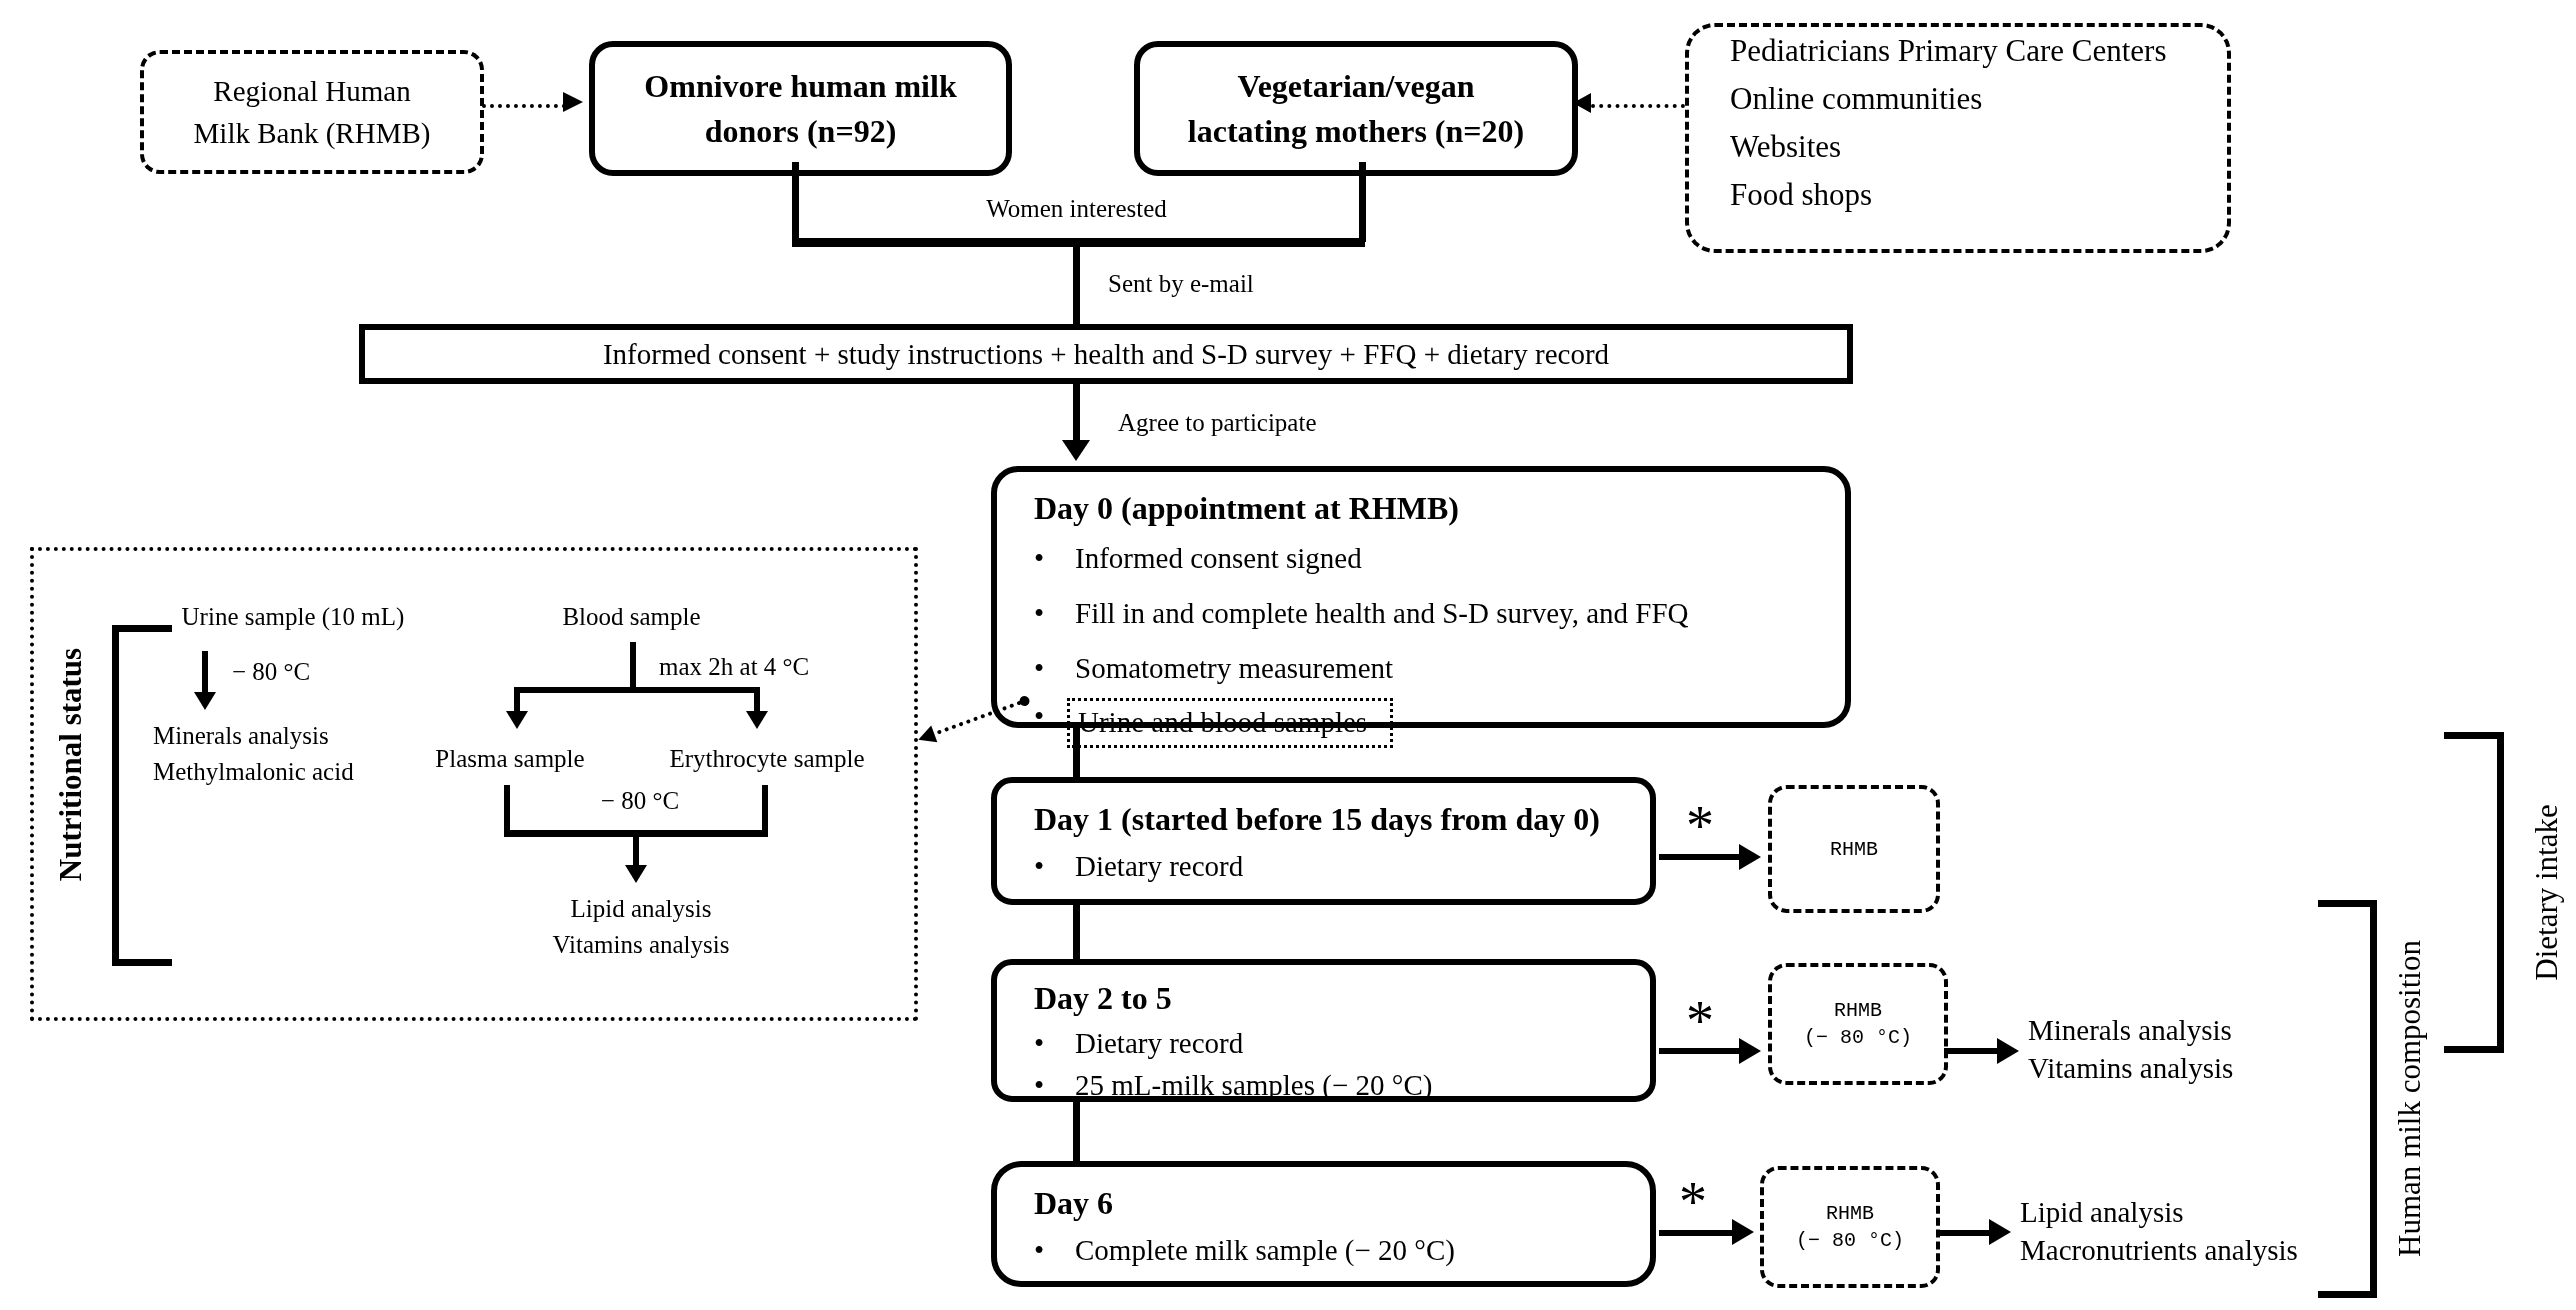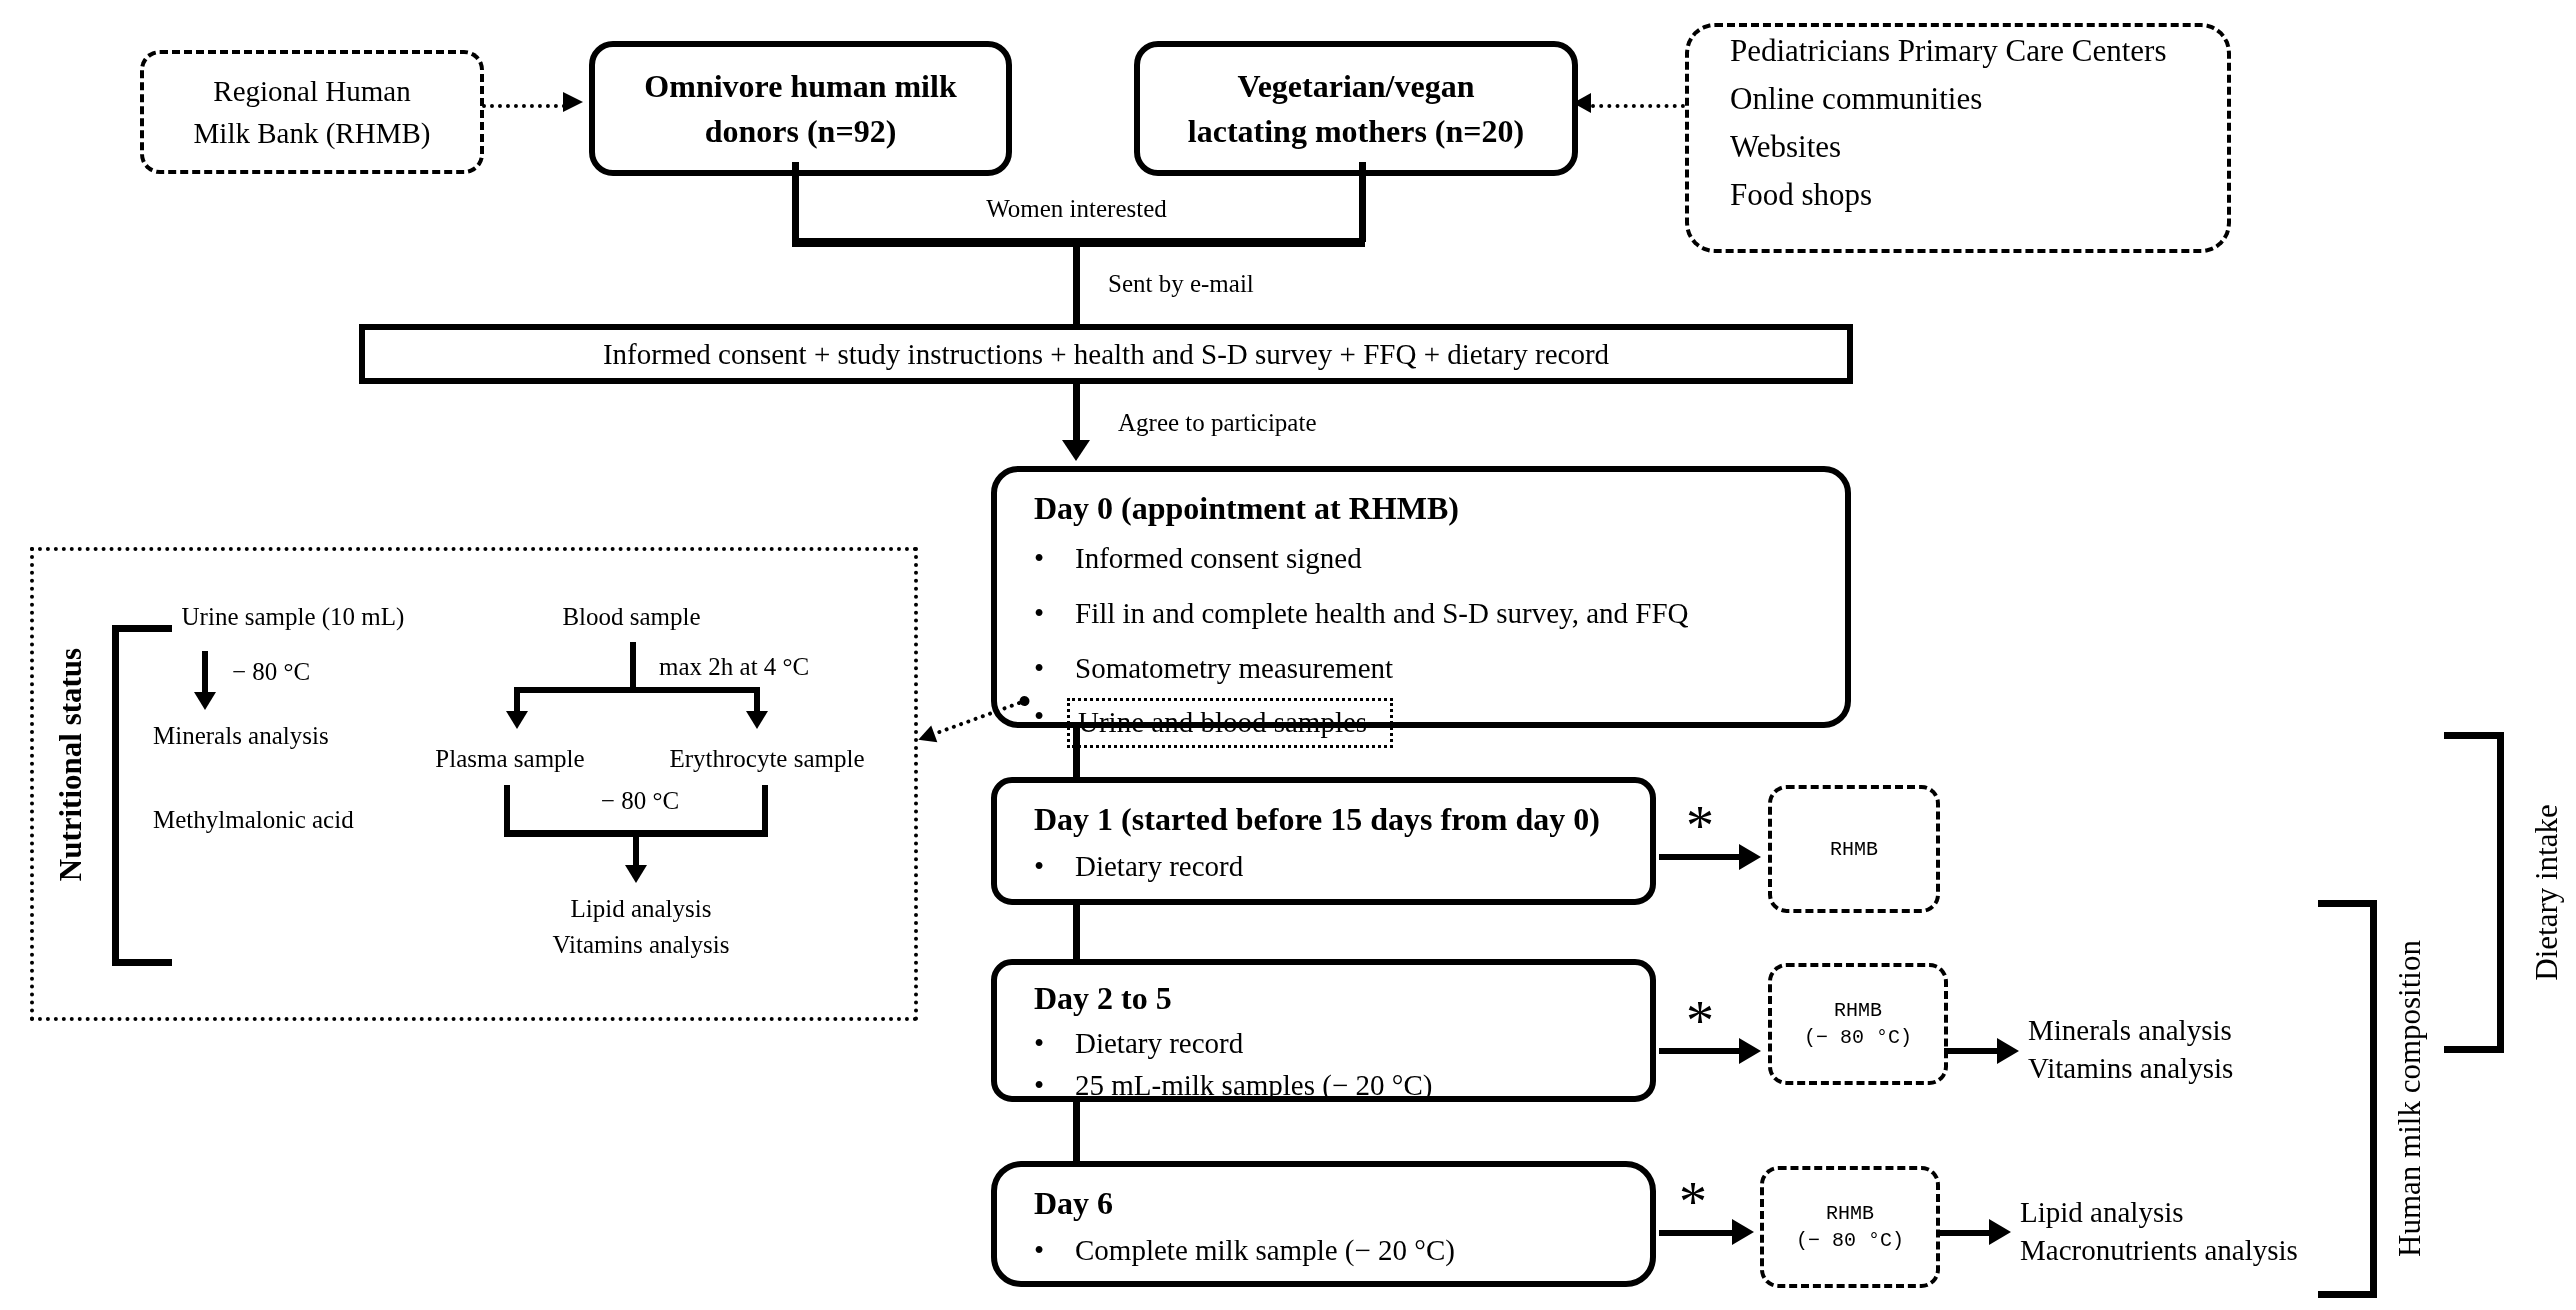--- a/index.html
+++ b/index.html
@@ -114,21 +114,21 @@
 
   <div class="line" style="left:112px;top:625px;width:6.7px;height:341px;"></div>
   <div class="line" style="left:112px;top:625px;width:60px;height:6.7px;"></div>
   <div class="line" style="left:112px;top:959px;width:60px;height:6.7px;"></div>
 
   <div class="lbl ctr" style="left:150px;top:602px;width:286px;">Urine sample (10 mL)</div>
   <div class="line" style="left:202px;top:651px;width:6px;height:44px;"></div>
   <div class="ah-down-sm" style="left:194px;top:692px;"></div>
   <div class="lbl" style="left:232px;top:657px;">− 80 °C</div>
   <div class="lbl" style="left:153px;top:721px;">Minerals analysis</div>
-  <div class="lbl" style="left:153px;top:757px;margin-top:48px;">Methylmalonic acid</div>
+  <div class="lbl" style="left:153px;top:757px;">Methylmalonic acid</div>
 
   <div class="lbl ctr" style="left:492px;top:602px;width:279px;">Blood sample</div>
   <div class="line" style="left:630px;top:642px;width:6px;height:51px;"></div>
   <div class="lbl" style="left:659px;top:652px;">max 2h at 4 °C</div>
   <div class="line" style="left:514px;top:687px;width:246px;height:6px;"></div>
   <div class="line" style="left:514px;top:687px;width:6px;height:27px;"></div>
   <div class="line" style="left:754px;top:687px;width:6px;height:27px;"></div>
   <div class="ah-down-sm" style="left:506px;top:711px;"></div>
   <div class="ah-down-sm" style="left:746px;top:711px;"></div>
   <div class="lbl ctr" style="left:410px;top:744px;width:200px;">Plasma sample</div>

